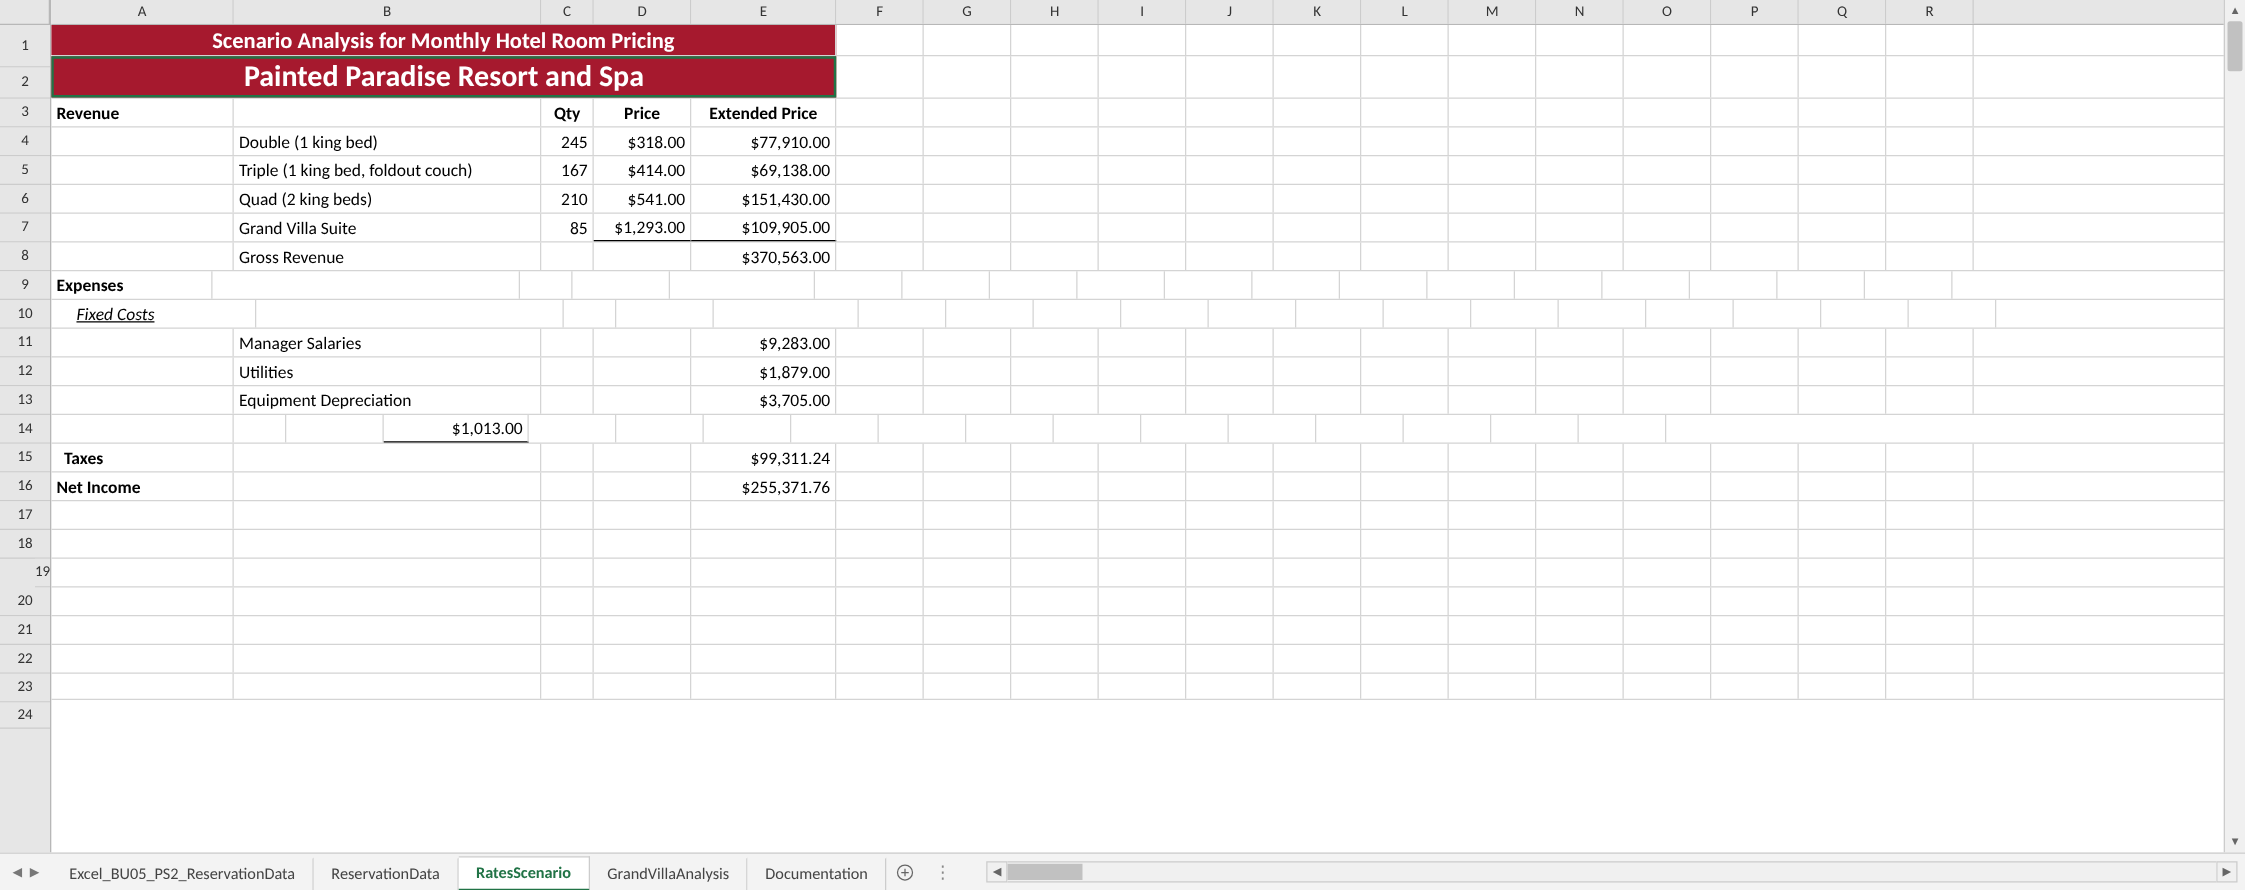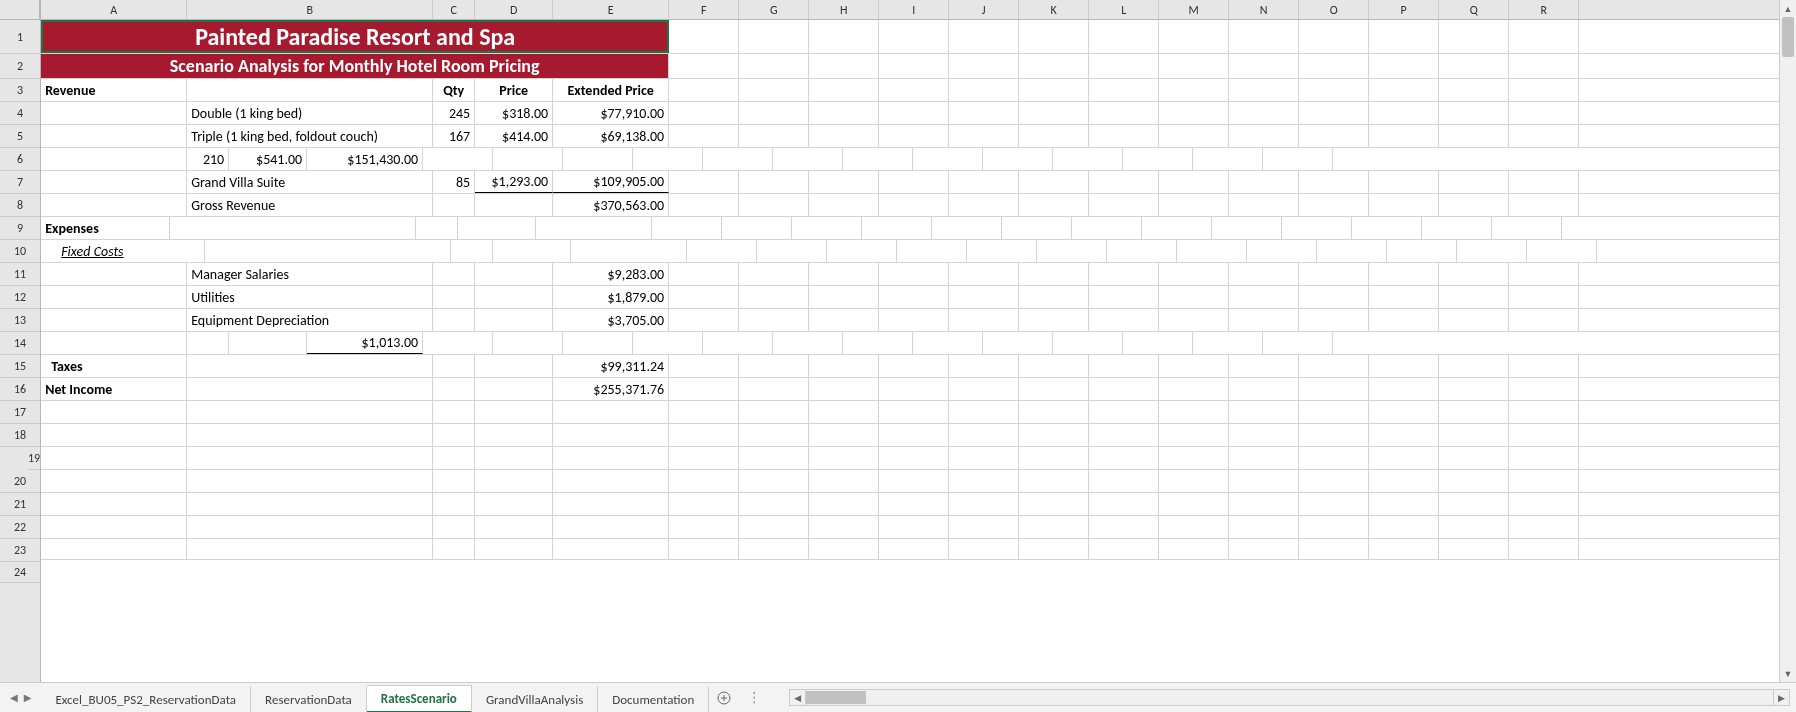--- a/index.html
+++ b/index.html
@@ -212,38 +212,38 @@
         <div class="col-hdr" style="width: 70px;">K</div>
         <div class="col-hdr" style="width: 70px;">L</div>
         <div class="col-hdr" style="width: 70px;">M</div>
         <div class="col-hdr" style="width: 70px;">N</div>
         <div class="col-hdr" style="width: 70px;">O</div>
         <div class="col-hdr" style="width: 70px;">P</div>
         <div class="col-hdr" style="width: 70px;">Q</div>
         <div class="col-hdr" style="width: 70px;">R</div>
       </div>
     <div class="grid-rows" id="grid-rows">
+        <div class="grid-row" style="height: 25px;">
+          <div class="cell title2" style="width: 628px;">Scenario Analysis for Monthly Hotel Room Pricing</div>
+          <div class="cell" style="width: 70px;"></div>
+          <div class="cell" style="width: 70px;"></div>
+          <div class="cell" style="width: 70px;"></div>
+          <div class="cell" style="width: 70px;"></div>
+          <div class="cell" style="width: 70px;"></div>
+          <div class="cell" style="width: 70px;"></div>
+          <div class="cell" style="width: 70px;"></div>
+          <div class="cell" style="width: 70px;"></div>
+          <div class="cell" style="width: 70px;"></div>
+          <div class="cell" style="width: 70px;"></div>
+          <div class="cell" style="width: 70px;"></div>
+          <div class="cell" style="width: 70px;"></div>
+          <div class="cell" style="width: 70px;"></div>
+        </div>
         <div class="grid-row" style="height: 34px;">
           <div class="cell title1" style="width: 628px;">Painted Paradise Resort and Spa</div>
-          <div class="cell" style="width: 70px;"></div>
-          <div class="cell" style="width: 70px;"></div>
-          <div class="cell" style="width: 70px;"></div>
-          <div class="cell" style="width: 70px;"></div>
-          <div class="cell" style="width: 70px;"></div>
-          <div class="cell" style="width: 70px;"></div>
-          <div class="cell" style="width: 70px;"></div>
-          <div class="cell" style="width: 70px;"></div>
-          <div class="cell" style="width: 70px;"></div>
-          <div class="cell" style="width: 70px;"></div>
-          <div class="cell" style="width: 70px;"></div>
-          <div class="cell" style="width: 70px;"></div>
-          <div class="cell" style="width: 70px;"></div>
-        </div>
-        <div class="grid-row" style="height: 25px;">
-          <div class="cell title2" style="width: 628px;">Scenario Analysis for Monthly Hotel Room Pricing</div>
           <div class="cell" style="width: 70px;"></div>
           <div class="cell" style="width: 70px;"></div>
           <div class="cell" style="width: 70px;"></div>
           <div class="cell" style="width: 70px;"></div>
           <div class="cell" style="width: 70px;"></div>
           <div class="cell" style="width: 70px;"></div>
           <div class="cell" style="width: 70px;"></div>
           <div class="cell" style="width: 70px;"></div>
           <div class="cell" style="width: 70px;"></div>
           <div class="cell" style="width: 70px;"></div>
@@ -306,20 +306,21 @@
           <div class="cell" style="width: 70px;"></div>
           <div class="cell" style="width: 70px;"></div>
           <div class="cell" style="width: 70px;"></div>
           <div class="cell" style="width: 70px;"></div>
           <div class="cell" style="width: 70px;"></div>
           <div class="cell" style="width: 70px;"></div>
           <div class="cell" style="width: 70px;"></div>
         </div>
         <div class="grid-row" style="height: 23px;">
           <div class="cell" style="width: 146px;"></div>
+          <div class="cell" style="width: 246px;">Quad (2 king beds)</div>
           <div class="cell right" style="width: 42px;">210</div>
           <div class="cell right" style="width: 78px;">$541.00</div>
           <div class="cell right" style="width: 116px;">$151,430.00</div>
           <div class="cell" style="width: 70px;"></div>
           <div class="cell" style="width: 70px;"></div>
           <div class="cell" style="width: 70px;"></div>
           <div class="cell" style="width: 70px;"></div>
           <div class="cell" style="width: 70px;"></div>
           <div class="cell" style="width: 70px;"></div>
           <div class="cell" style="width: 70px;"></div>

